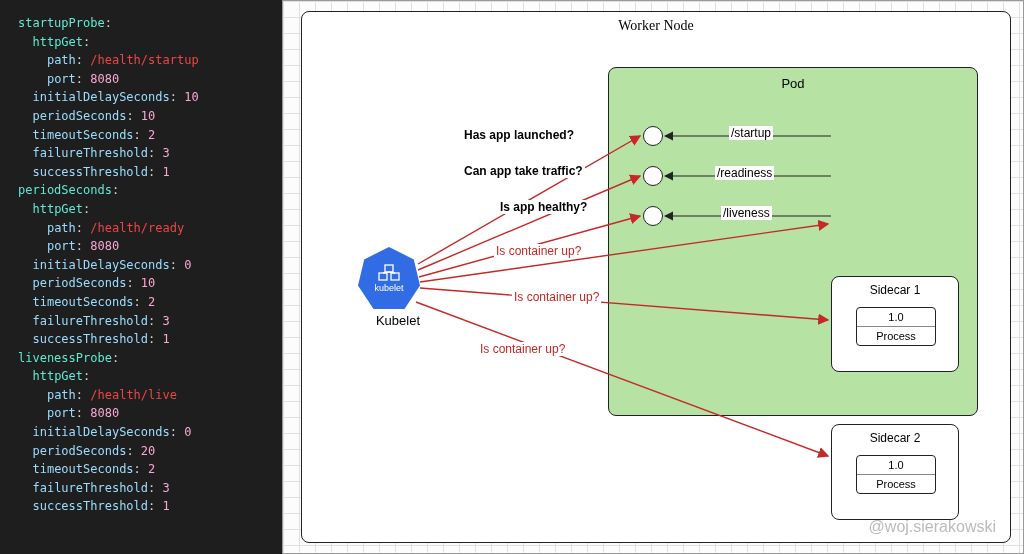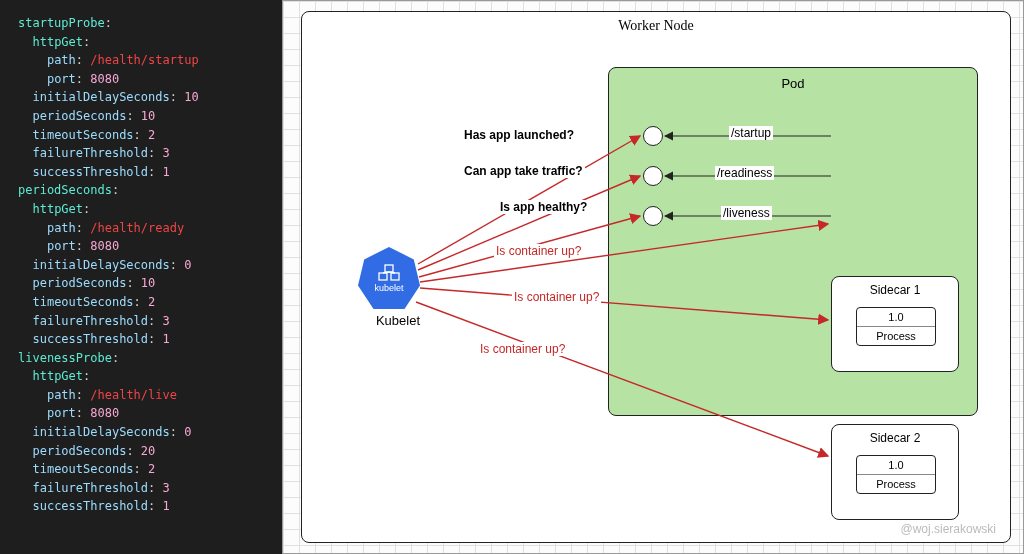--- a/index.html
+++ b/index.html
@@ -167,21 +167,21 @@
     position: absolute;
     font-size: 12px;
     background: #fff;
     padding: 0 2px;
   }
   .diag-label.bold { font-weight: 600; }
   .diag-label.red { color: #c62828; }
   .watermark {
     position: absolute;
     right: 14px; bottom: 6px;
-    font-size: 12px;
+    font-size: 16px;
     color: #bbb;
   }
 </style>
 </head>
 <body>
 
 <div class="code-panel" id="yaml-target"><span class="tok-sec">startupProbe</span>:
   <span class="tok-sec">httpGet</span>:
     <span class="tok-key">path</span>: <span class="tok-str">/health/startup</span>
     <span class="tok-key">port</span>: <span class="tok-num">8080</span>

